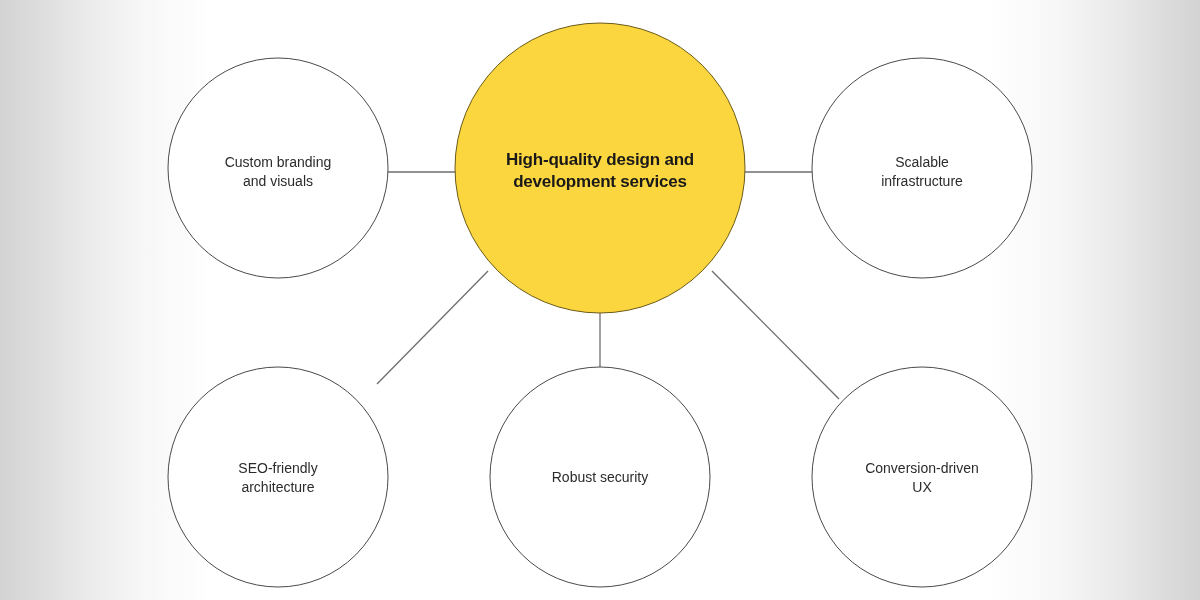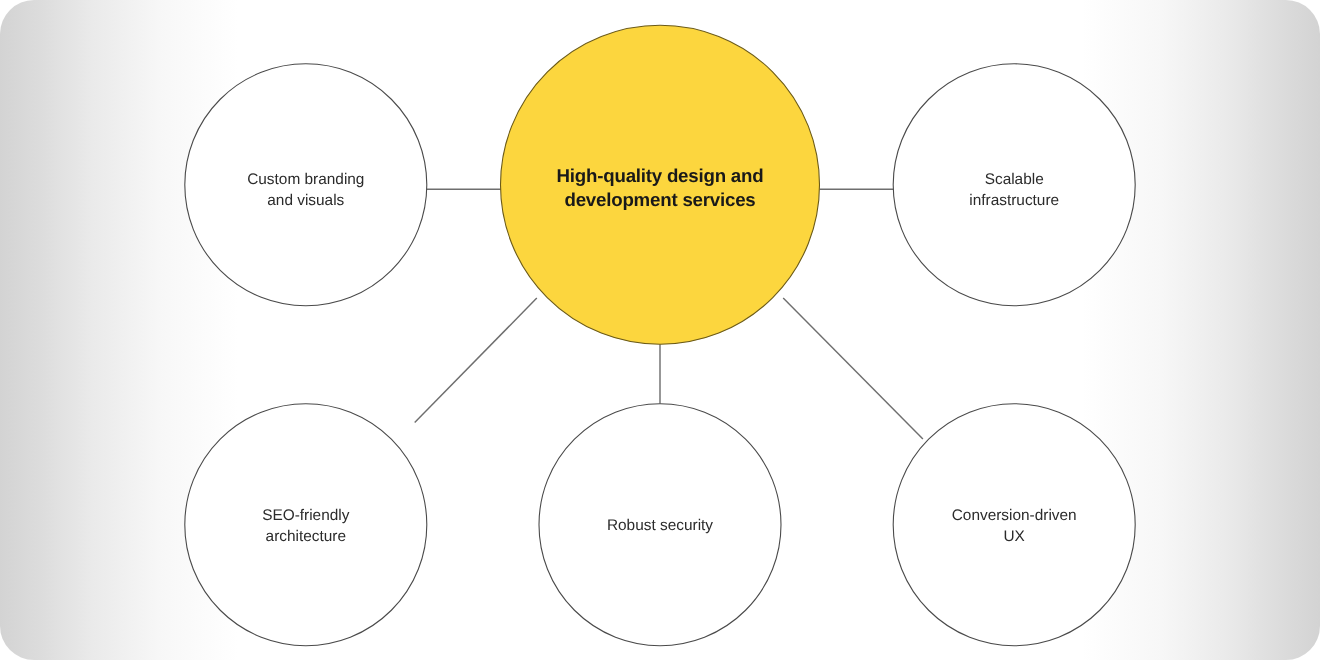--- a/index.html
+++ b/index.html
@@ -20,21 +20,20 @@
         #d3d3d3 0%,
         #dcdcdc 3%,
         #eaeaea 7%,
         #f7f7f7 12%,
         #ffffff 18%,
         #ffffff 82%,
         #f7f7f7 88%,
         #eaeaea 93%,
         #dcdcdc 97%,
         #d3d3d3 100%);
-    border-radius: 31px;
   }
   #diagram {
     position: absolute;
     top: 0;
     left: 0;
     width: 1200px;
     height: 600px;
   }
   .connector {
     stroke: #6e6e6e;

